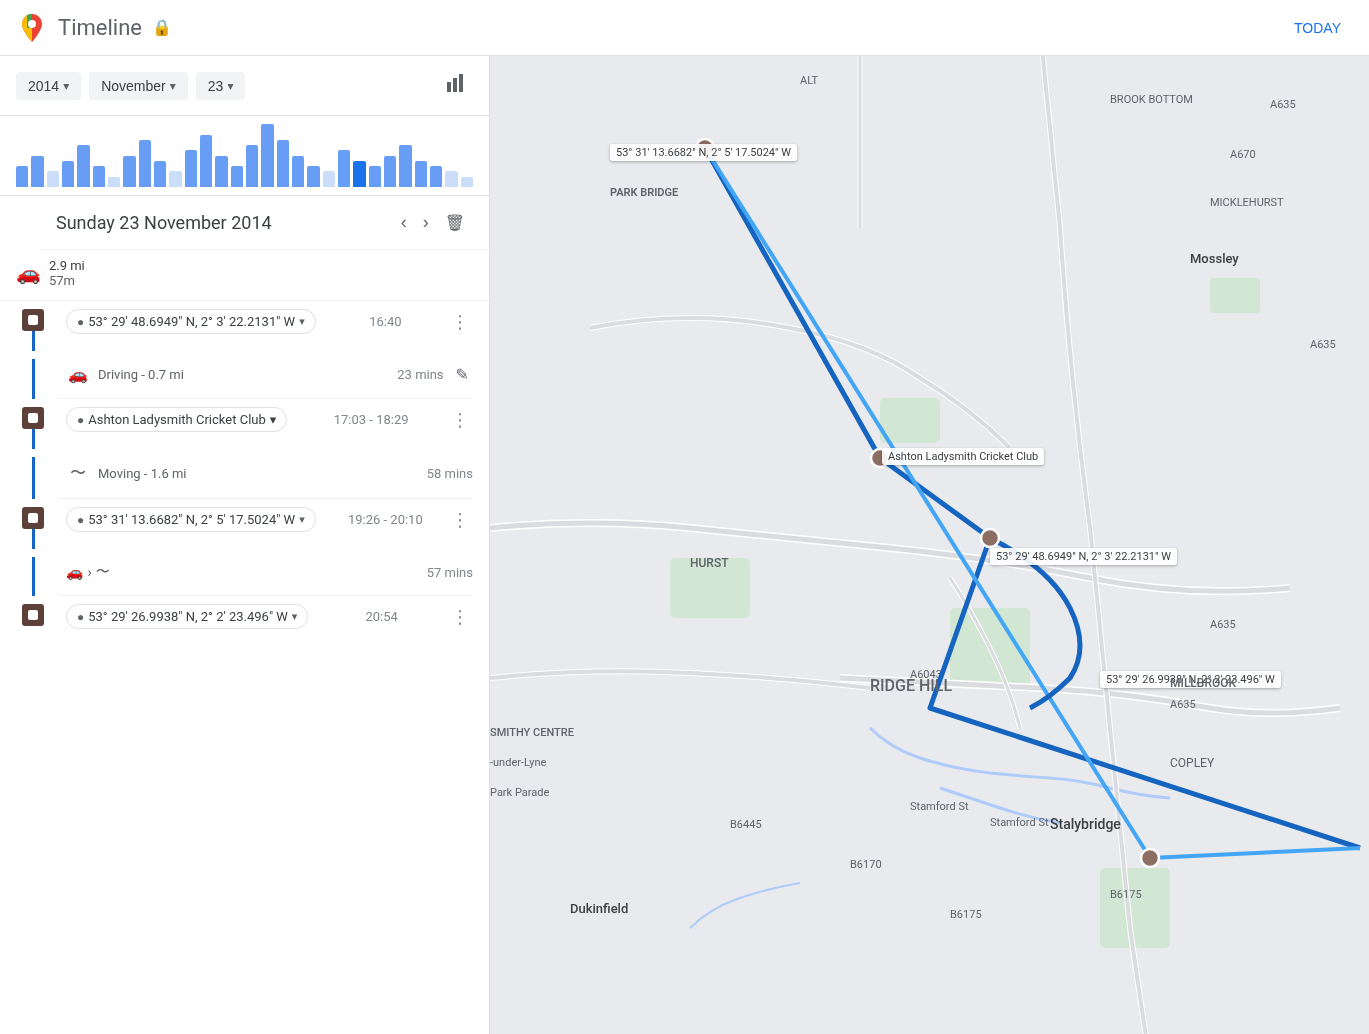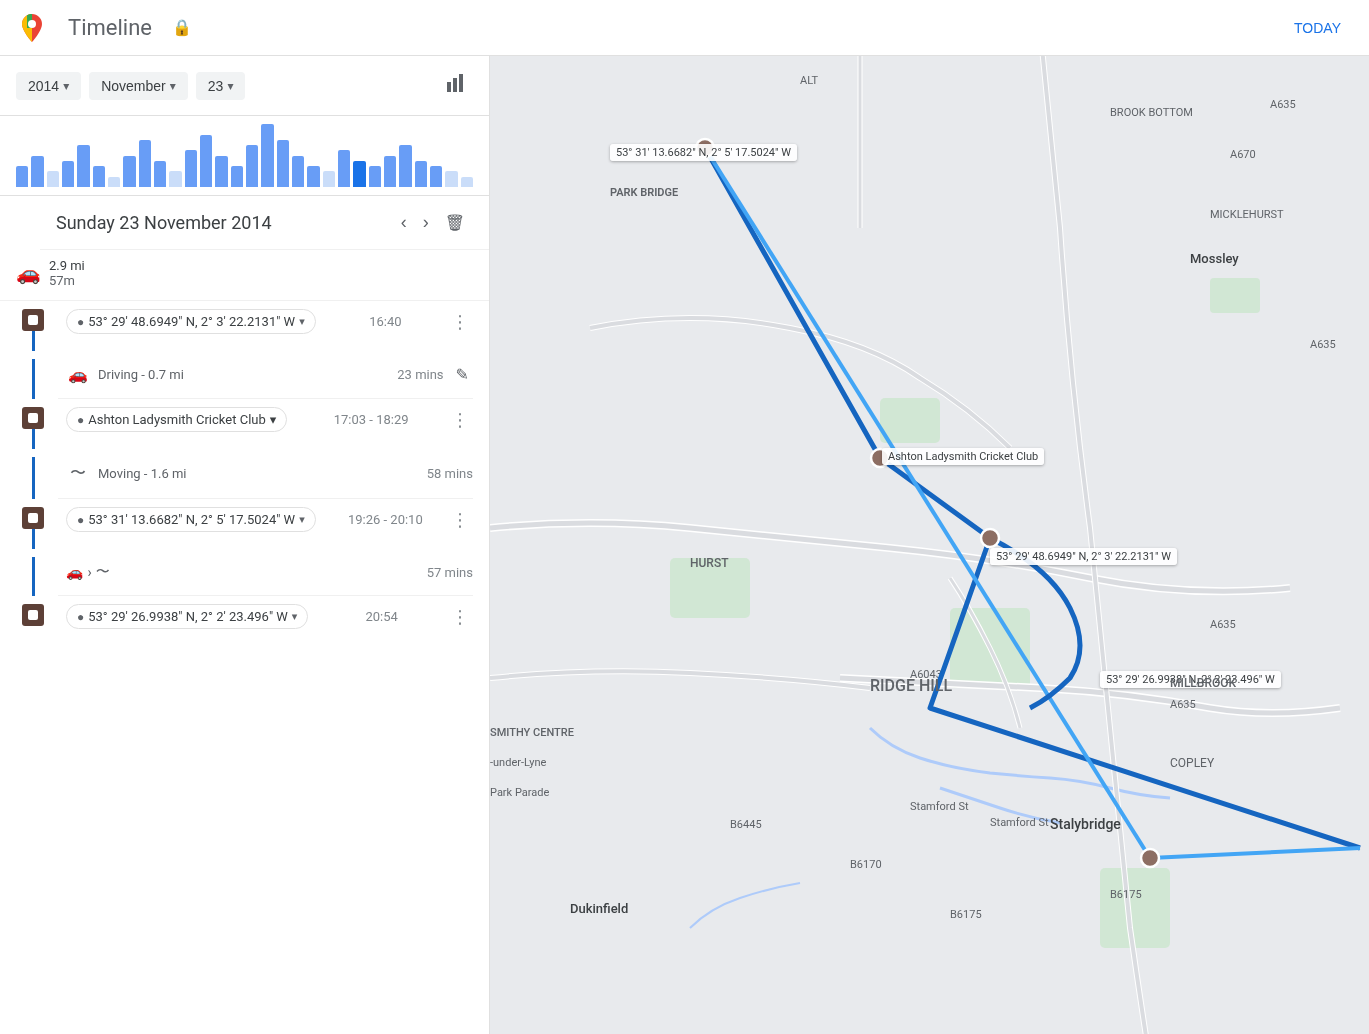--- a/index.html
+++ b/index.html
@@ -12,21 +12,21 @@
       justify-content: space-between;
       padding: 0 16px;
       height: 56px;
       background: #fff;
       border-bottom: 1px solid #e0e0e0;
       flex-shrink: 0;
     }
     .header-left {
       display: flex;
       align-items: center;
-      gap: 20px;
+      gap: 10px;
     }
     .maps-icon {
       width: 32px;
       height: 32px;
     }
     .header-title {
       font-size: 22px;
       color: #5f6368;
       font-weight: 400;
     }
@@ -656,22 +656,22 @@
     <div class="coord-bubble" style="top:88px; left:120px;">53° 31′ 13.6682″ N, 2° 5′ 17.5024″ W</div>
     <div style="position:absolute; top:130px; left:120px; font-size:11px; color:#5f6368; font-weight:600;">PARK BRIDGE</div>
 
     <div class="coord-bubble" style="top:392px; left:392px;">Ashton Ladysmith Cricket Club</div>
 
     <div class="coord-bubble" style="top:492px; left:500px;">53° 29′ 48.6949″ N, 2° 3′ 22.2131″ W</div>
 
     <div class="coord-bubble" style="top:615px; left:610px;">53° 29′ 26.9938″ N, 2° 2′ 23.496″ W</div>
 
     <div class="map-label" style="top:195px; left:700px; font-weight:500; color:#3c4043; font-size:13px;">Mossley</div>
-    <div class="map-label" style="top:140px; left:720px; font-size:11px;margin-top:12px;">MICKLEHURST</div>
-    <div class="map-label" style="top:50px; left:620px;">BROOK BOTTOM</div>
+    <div class="map-label" style="top:140px; left:720px; font-size:11px;">MICKLEHURST</div>
+    <div class="map-label" style="top:37px; left:620px;">BROOK BOTTOM</div>
     <div class="map-label" style="top:18px; left:310px;">ALT</div>
     <div class="map-label" style="top:500px; left:200px; font-size:12px; font-weight:500;">HURST</div>
     <div class="map-label" style="top:620px; left:380px; font-size:16px; font-weight:500;">RIDGE HILL</div>
     <div class="map-label" style="top:620px; left:680px; font-size:12px; font-weight:500;">MILLBROOK</div>
     <div class="map-label" style="top:760px; left:560px; font-size:14px; font-weight:500; color:#3c4043;">Stalybridge</div>
     <div class="map-label" style="top:845px; left:80px; font-size:13px; font-weight:500; color:#3c4043;">Dukinfield</div>
     <div class="map-label" style="top:700px; left:680px; font-size:12px;">COPLEY</div>
     <div class="map-label" style="top:700px; left:0px; font-size:11px;">-under-Lyne</div>
     <div class="map-label" style="top:730px; left:0px; font-size:11px; color:#5f6368;">Park Parade</div>
     <div class="map-label" style="top:744px; left:420px; font-size:11px;">Stamford St</div>

